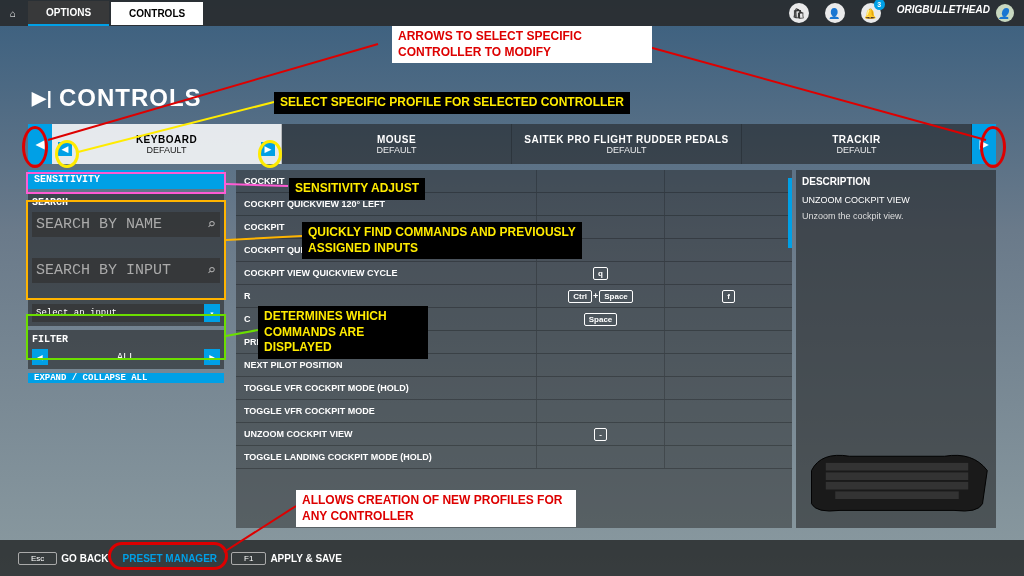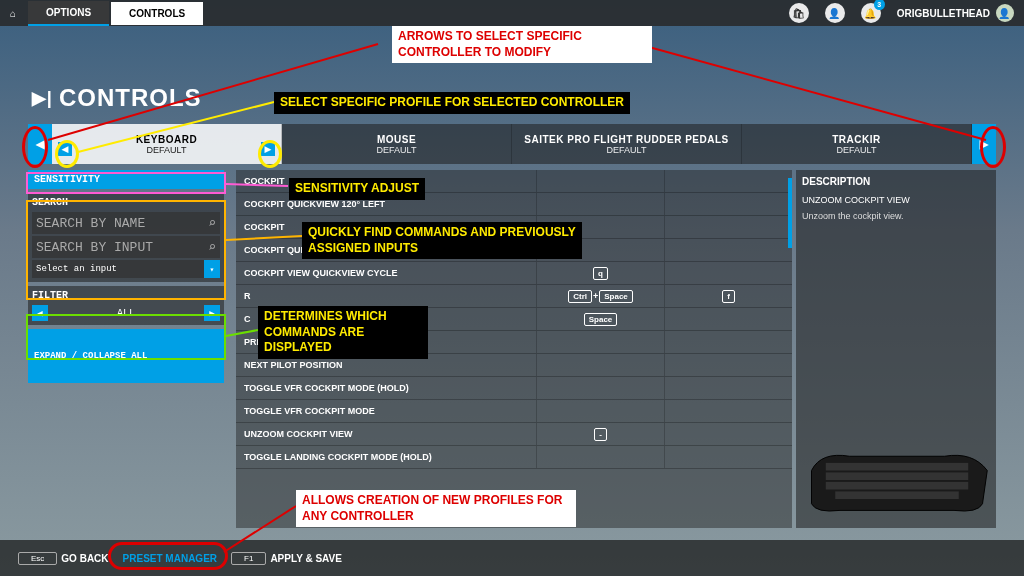--- a/index.html
+++ b/index.html
@@ -24,21 +24,21 @@
   .topbar .tab { padding: 6px 18px; }
   .topbar .tab.options { background: rgba(60,60,60,0.8); border-bottom: 2px solid #00a0e6; margin-right: 2px; }
   .topbar .tab.controls { background: #fff; color: #000; }
   .topbar .right { position: absolute; right: 10px; display: flex; align-items: center; gap: 16px; }
   .topbar .iconcircle {
     width: 20px; height: 20px; border-radius: 50%; background: rgba(255,255,255,0.9);
     display: flex; align-items: center; justify-content: center; font-size: 10px; color:#333;
     position: relative;
   }
   .badge { position:absolute; top:-4px; right:-4px; background:#00a0e6; color:#fff; font-size:7px; border-radius:50%; width:11px; height:11px; display:flex; align-items:center; justify-content:center;}
-  .username-area { display:flex; align-items:center; gap:6px; font-size:10px; }
+  .username-area { display:flex; gap:6px; font-size:10px;font-style:italic; }
   .avatar { width:18px; height:18px; border-radius:50%; background:#c8d8c0; display:flex; align-items:center; justify-content:center; color:#555; font-size:10px;}
 
   
   .page-title {
     position: absolute;
     top: 84px; left: 32px;
     font-size: 24px; font-weight: bold; letter-spacing: 1px;
     display:flex; align-items:center; gap:6px;
   }
   .page-title .tri { font-size:18px; }
@@ -74,29 +74,29 @@
     position:absolute;
     top: 170px; left: 28px; right: 28px; bottom: 48px;
     display:flex;
     gap: 4px;
   }
   .left-col { width: 196px; display:flex; flex-direction:column; gap:4px;font-family:Liberation Mono, monospace; }
   .panel { background: rgba(30,30,30,0.55); padding: 4px; font-size:10px; }
   .sens-bar { background:#00a0e6; color:#fff; font-weight:bold; padding:4px 6px; font-size:10px;}
   .panel-title { font-size:10px; font-weight:bold; margin-bottom:4px; }
   .search-field {
-    background: rgba(50,50,50,0.7); font-size:13px; padding:3px 4px; color:#aaa;
-    display:flex; justify-content:space-between; align-items:center; margin-bottom:2px;
+    background: rgba(50,50,50,0.7); font-size:15px; padding:3px 4px; color:#aaa;
+    display:flex; justify-content:space-between; align-items:center; margin-bottom:21px;
   }
   .select-input { background: rgba(50,50,50,0.7); display:flex; justify-content:space-between; align-items:center; font-size:9px; padding:0 0 0 4px;}
   .select-input .dd { background:#00a0e6; width:16px; height:18px; display:flex; align-items:center; justify-content:center; font-size:8px;}
   .filter-row { display:flex; align-items:center; justify-content:space-between; }
   .filter-row .ar { background:#00a0e6; width:16px; height:16px; display:flex; align-items:center; justify-content:center; font-size:9px;}
   .filter-row .val { flex:1; text-align:center; font-size:10px; }
-  .expand-bar { background:#00a0e6; color:#fff; font-weight:bold; padding:22px 6px; font-size:9px;}
+  .expand-bar { background:#00a0e6; color:#fff; font-weight:bold; padding:0 6px; font-size:9px;}
 
   .mid-col { flex:1; background: rgba(30,30,30,0.45); overflow:hidden; position:relative;margin-left:8px;}
   .cmd-row {
     display:flex; align-items:center; height:23px; border-bottom:1px solid rgba(0,0,0,0.25);
     font-size:9px; font-weight:bold;
   }
   .cmd-name { flex: 0 0 300px; padding-left:8px; white-space:nowrap; overflow:hidden;}
   .cmd-bind { flex:1; display:flex; align-items:center; justify-content:center; border-left:1px solid rgba(0,0,0,0.2); height:100%;}
   .kb { display:inline-block; border:1px solid #fff; padding:1px 4px; font-size:8px; border-radius:2px; margin:0 1px;}
   .scroll-ind { position:absolute; right:0; top:8px; width:4px; height:70px; background:#00a0e6;}

